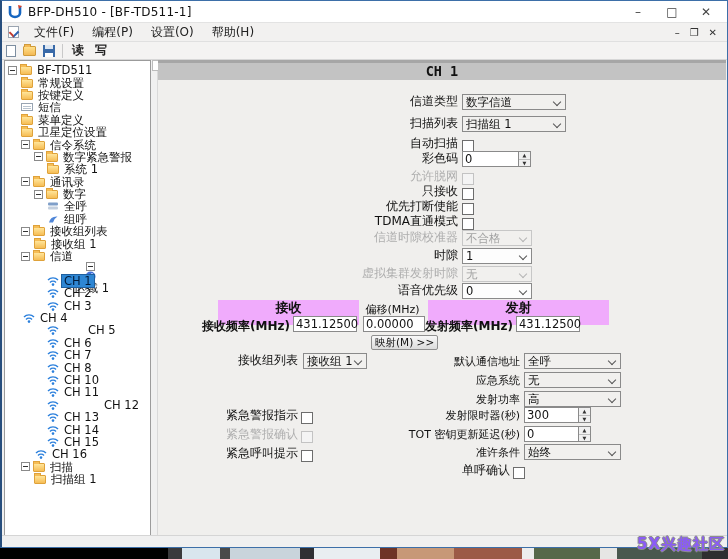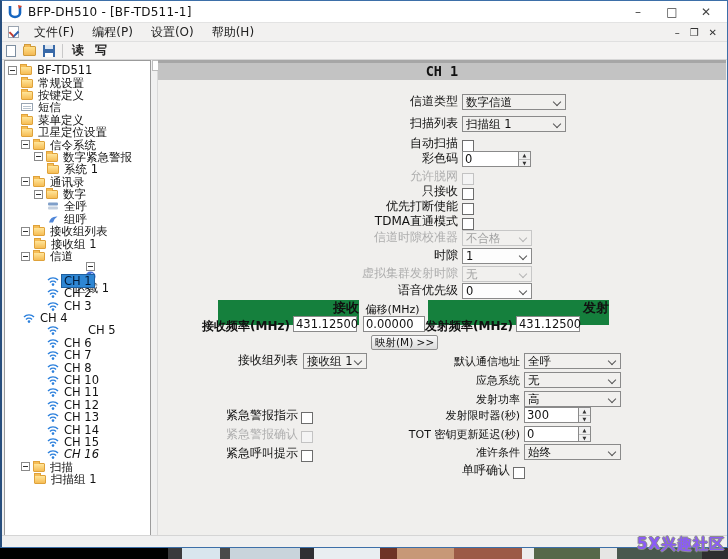--- a/index.html
+++ b/index.html
@@ -88,21 +88,21 @@
     line-height:14px; padding:0 2px; position:absolute; }
   .spinbox { display:flex; height:16px; }
   .spin-edit { border:1px solid #8a8a8a; background:#fff; font-size:11.5px; line-height:14px; padding:0 2px; }
   .spin-btns { width:12px; border:1px solid #8a8a8a; border-left:0; display:flex; flex-direction:column; }
   .spin-btns span { flex:1; background:#f0f0f0; font-size:5px; line-height:6px; text-align:center; color:#333; }
   .spin-btns span:first-child { border-bottom:1px solid #bdbdbd; }
 
   .ch-header { position:absolute; left:0; right:0; top:0; height:17px; background:#c3c3c3;
     text-align:center; font-weight:bold; font-size:13.5px; line-height:17px;
     font-family:"DejaVu Sans Mono","Liberation Mono",monospace; }
-  .sec-bar { position:absolute; height:25px; background:#15803d; text-align:right;
+  .sec-bar { position:absolute; height:25px; background:#f0abfc; text-align:center;
     font-weight:bold; font-size:13px; line-height:15px; }
   .sec-label { position:absolute; font-size:11px; text-align:center; }
   .boldlbl { font-weight:bold; position:absolute; font-size:12px; text-align:right; }
   .map-btn { position:absolute; height:15px; font-size:10.5px; line-height:13px; text-align:center;
     background:linear-gradient(#f8f8f8,#dcdcdc); border:1px solid #8f8f8f; border-radius:2px; padding:0 3px; }
 
   .statusbar { position:absolute; left:0; right:0; bottom:0; height:12px;
     background:#f0f0f0; border-top:1px solid #d5d5d5; }
 
   
@@ -366,21 +366,21 @@
           <div class="trow" style="padding-left: 42px;">
             <span class="tico">
               <svg width="12" height="10" viewBox="0 0 12 10">
                 <path d="M1 4 A7 7 0 0 1 11 4" fill="none" stroke="#2a7fdc" stroke-width="1.4"></path>
                 <path d="M3 6.4 A4.2 4.2 0 0 1 9 6.4" fill="none" stroke="#2a7fdc" stroke-width="1.4"></path>
                 <circle cx="6" cy="8.6" r="1.3" fill="#2a7fdc"></circle>
               </svg>
             </span>
             <span class="lbl">CH 11</span>
           </div>
-          <div class="trow" style="padding-left: 42px;">
+          <div class="trow" style="padding-left: 42px; gap: 40px;">
             <span class="tico">
               <svg width="12" height="10" viewBox="0 0 12 10">
                 <path d="M1 4 A7 7 0 0 1 11 4" fill="none" stroke="#2a7fdc" stroke-width="1.4"></path>
                 <path d="M3 6.4 A4.2 4.2 0 0 1 9 6.4" fill="none" stroke="#2a7fdc" stroke-width="1.4"></path>
                 <circle cx="6" cy="8.6" r="1.3" fill="#2a7fdc"></circle>
               </svg>
             </span>
             <span class="lbl">CH 12</span>
           </div>
           <div class="trow" style="padding-left: 42px;">
@@ -406,21 +406,21 @@
           <div class="trow" style="padding-left: 42px;">
             <span class="tico">
               <svg width="12" height="10" viewBox="0 0 12 10">
                 <path d="M1 4 A7 7 0 0 1 11 4" fill="none" stroke="#2a7fdc" stroke-width="1.4"></path>
                 <path d="M3 6.4 A4.2 4.2 0 0 1 9 6.4" fill="none" stroke="#2a7fdc" stroke-width="1.4"></path>
                 <circle cx="6" cy="8.6" r="1.3" fill="#2a7fdc"></circle>
               </svg>
             </span>
             <span class="lbl">CH 15</span>
           </div>
-          <div class="trow" style="padding-left: 42px; font-style: italic;">
+          <div class="trow" style="padding-left: 30px;">
             <span class="tico">
               <svg width="12" height="10" viewBox="0 0 12 10">
                 <path d="M1 4 A7 7 0 0 1 11 4" fill="none" stroke="#2a7fdc" stroke-width="1.4"></path>
                 <path d="M3 6.4 A4.2 4.2 0 0 1 9 6.4" fill="none" stroke="#2a7fdc" stroke-width="1.4"></path>
                 <circle cx="6" cy="8.6" r="1.3" fill="#2a7fdc"></circle>
               </svg>
             </span>
             <span class="lbl">CH 16</span>
           </div>
           <div class="trow" style="padding-left: 16px;">

